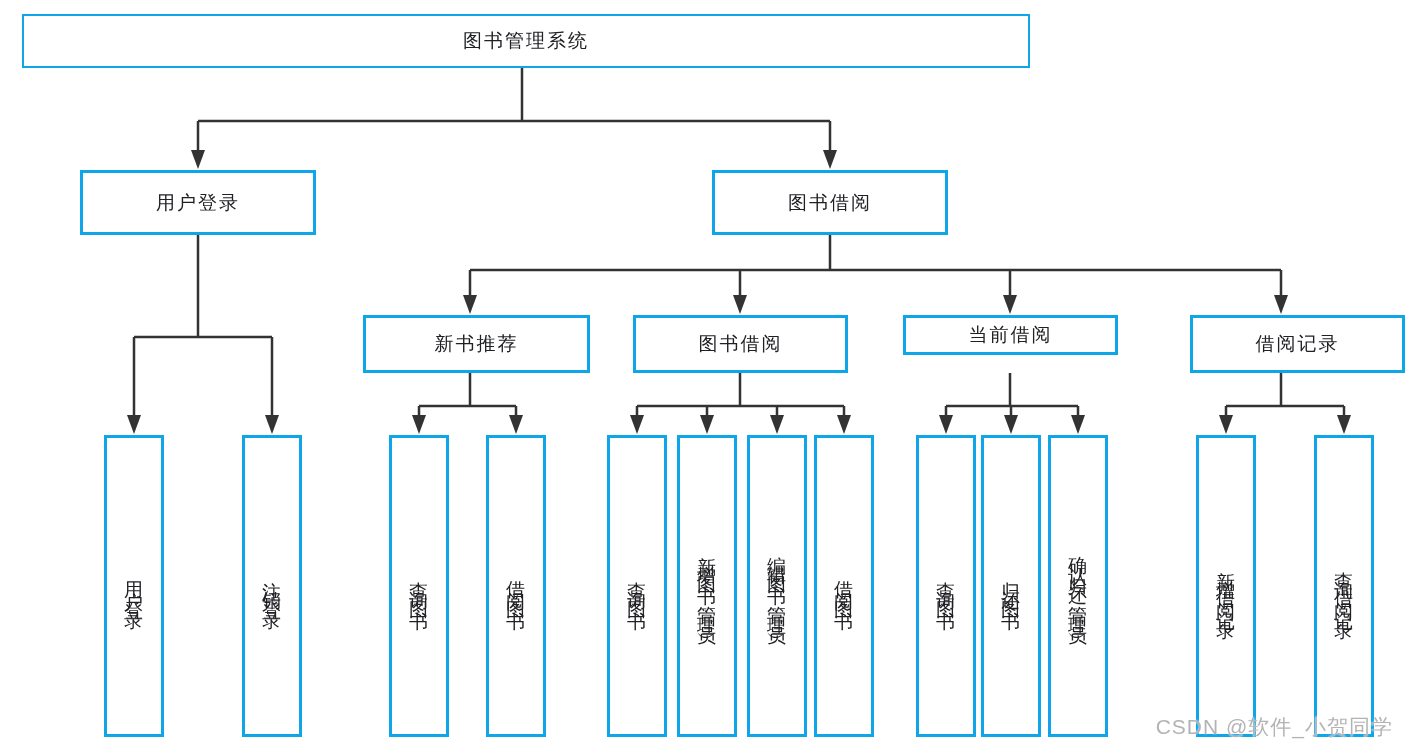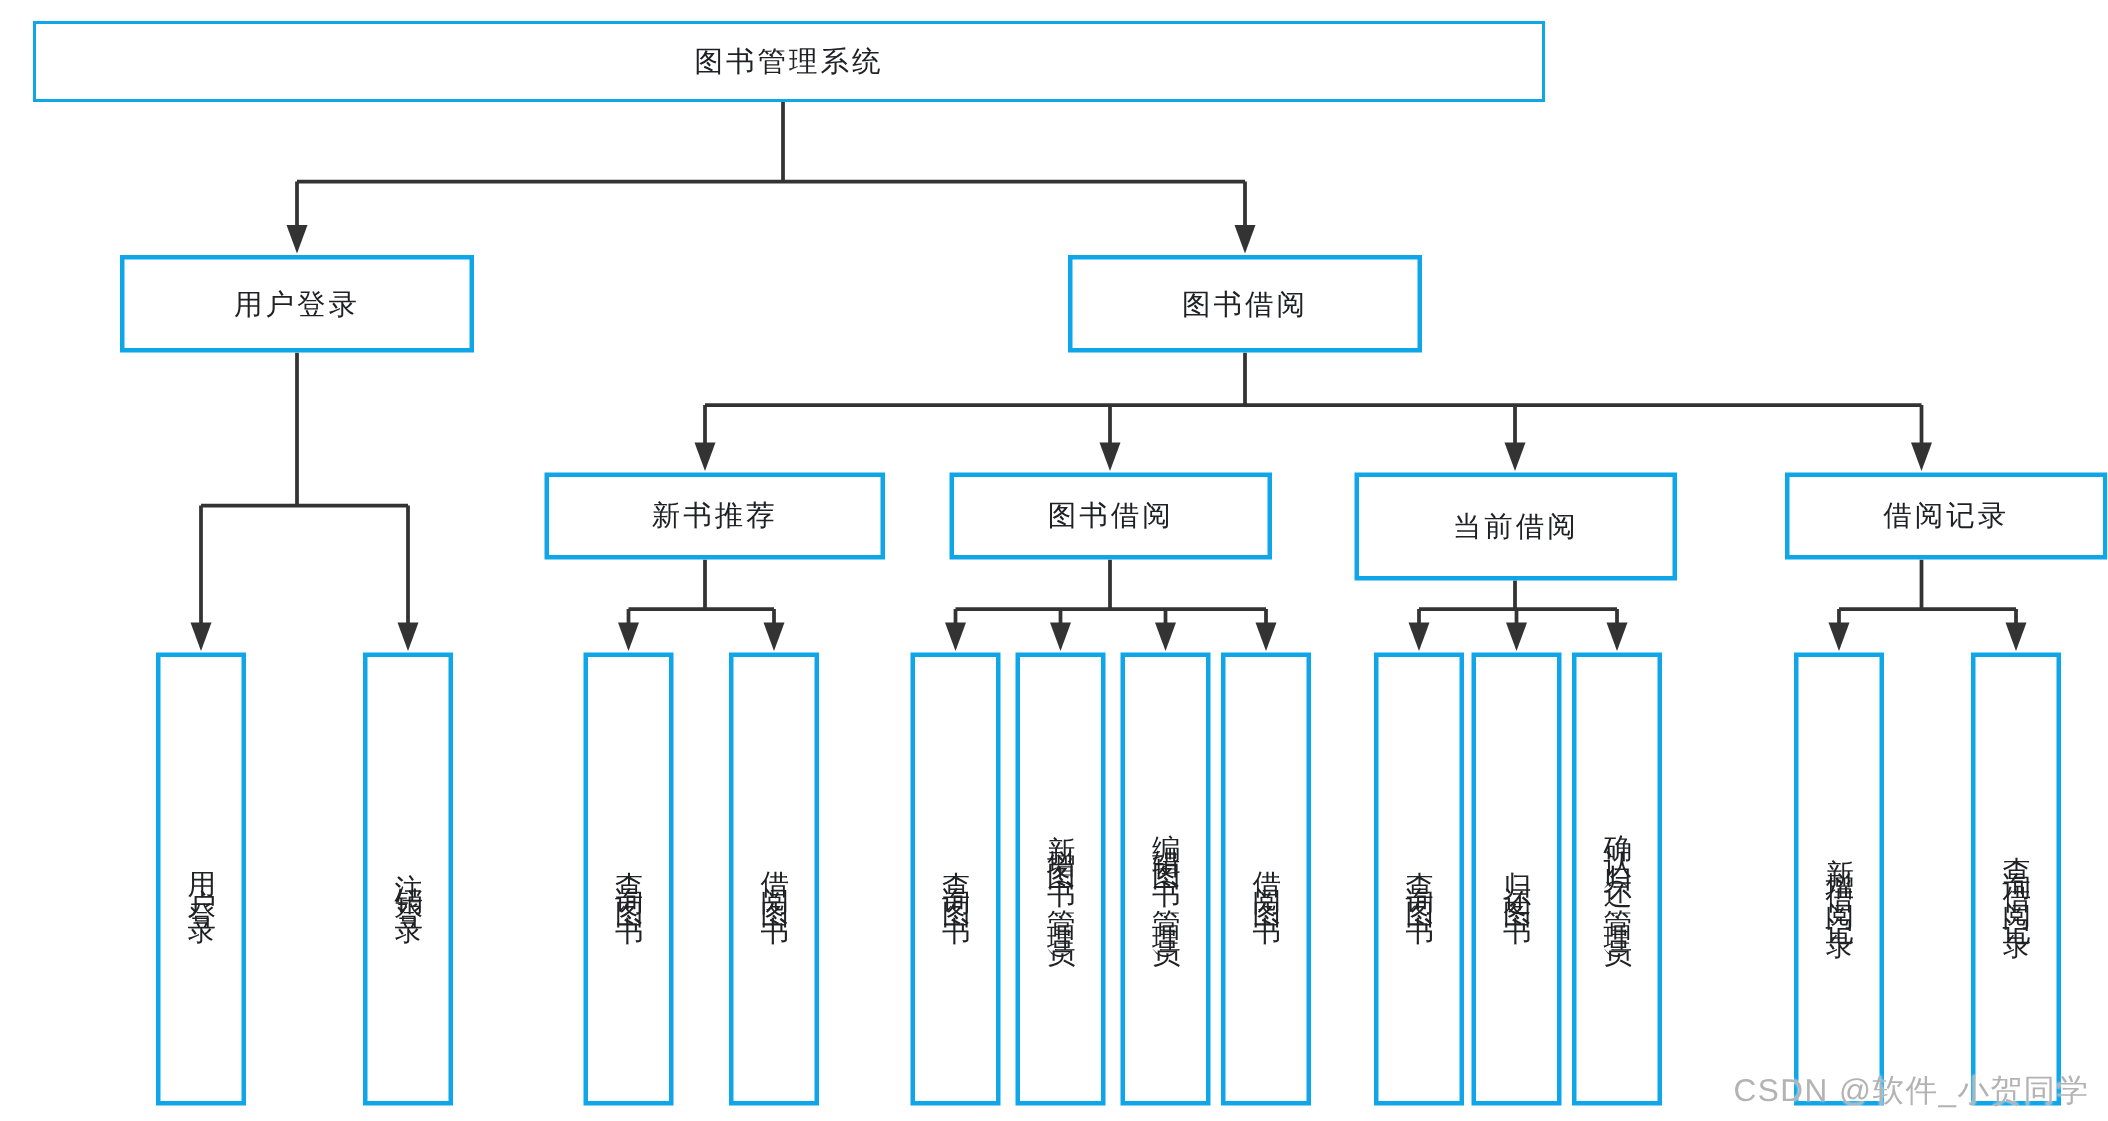--- a/index.html
+++ b/index.html
@@ -109,21 +109,21 @@
     <path class="ah" d="M1344 434 l-7 -19 h14 Z"></path>
   </svg>
 
   <div class="box rootbox" style="left:22px; top:14px; width:1008px; height:54px;">图书管理系统</div>
 
   <div class="box hbox" style="left:80px; top:170px; width:236px; height:65px;">用户登录</div>
   <div class="box hbox" style="left:712px; top:170px; width:236px; height:65px;">图书借阅</div>
 
   <div class="box hbox" style="left:363px; top:315px; width:227px; height:58px;">新书推荐</div>
   <div class="box hbox" style="left:633px; top:315px; width:215px; height:58px;">图书借阅</div>
-  <div class="box hbox" style="left:903px; top:315px; width:215px; height:72px;">当前借阅</div>
+  <div class="box hbox" style="left:903px; top:315px; width:215px; height:40px;">当前借阅</div>
   <div class="box hbox" style="left:1173px; top:315px; width:215px; height:58px;margin-left:17px;">借阅记录</div>
 
   <div class="box leaf" style="left:104px; top:435px; width:60px; height:302px;">用户登录</div>
   <div class="box leaf" style="left:242px; top:435px; width:60px; height:302px;">注销登录</div>
 
   <div class="box leaf" style="left:389px; top:435px; width:60px; height:302px;">查询图书</div>
   <div class="box leaf" style="left:486px; top:435px; width:60px; height:302px;">借阅图书</div>
 
   <div class="box leaf" style="left:607px; top:435px; width:60px; height:302px;">查询图书</div>
   <div class="box leaf" style="left:677px; top:435px; width:60px; height:302px;">新增图书（管理员）</div>

